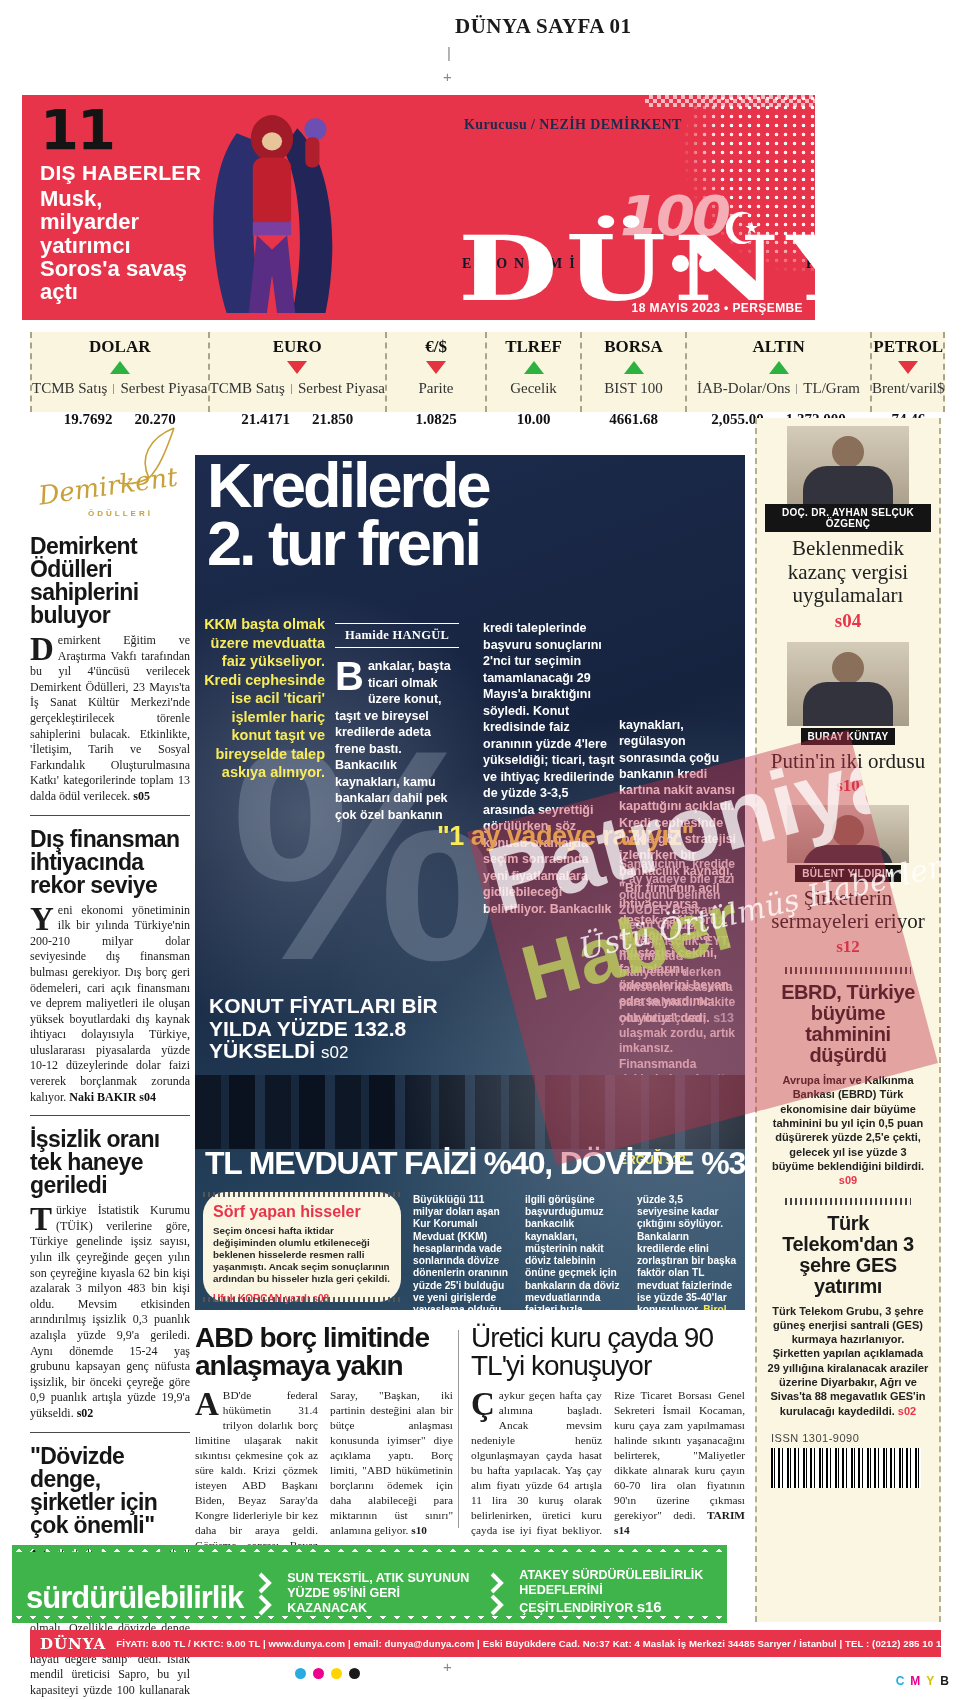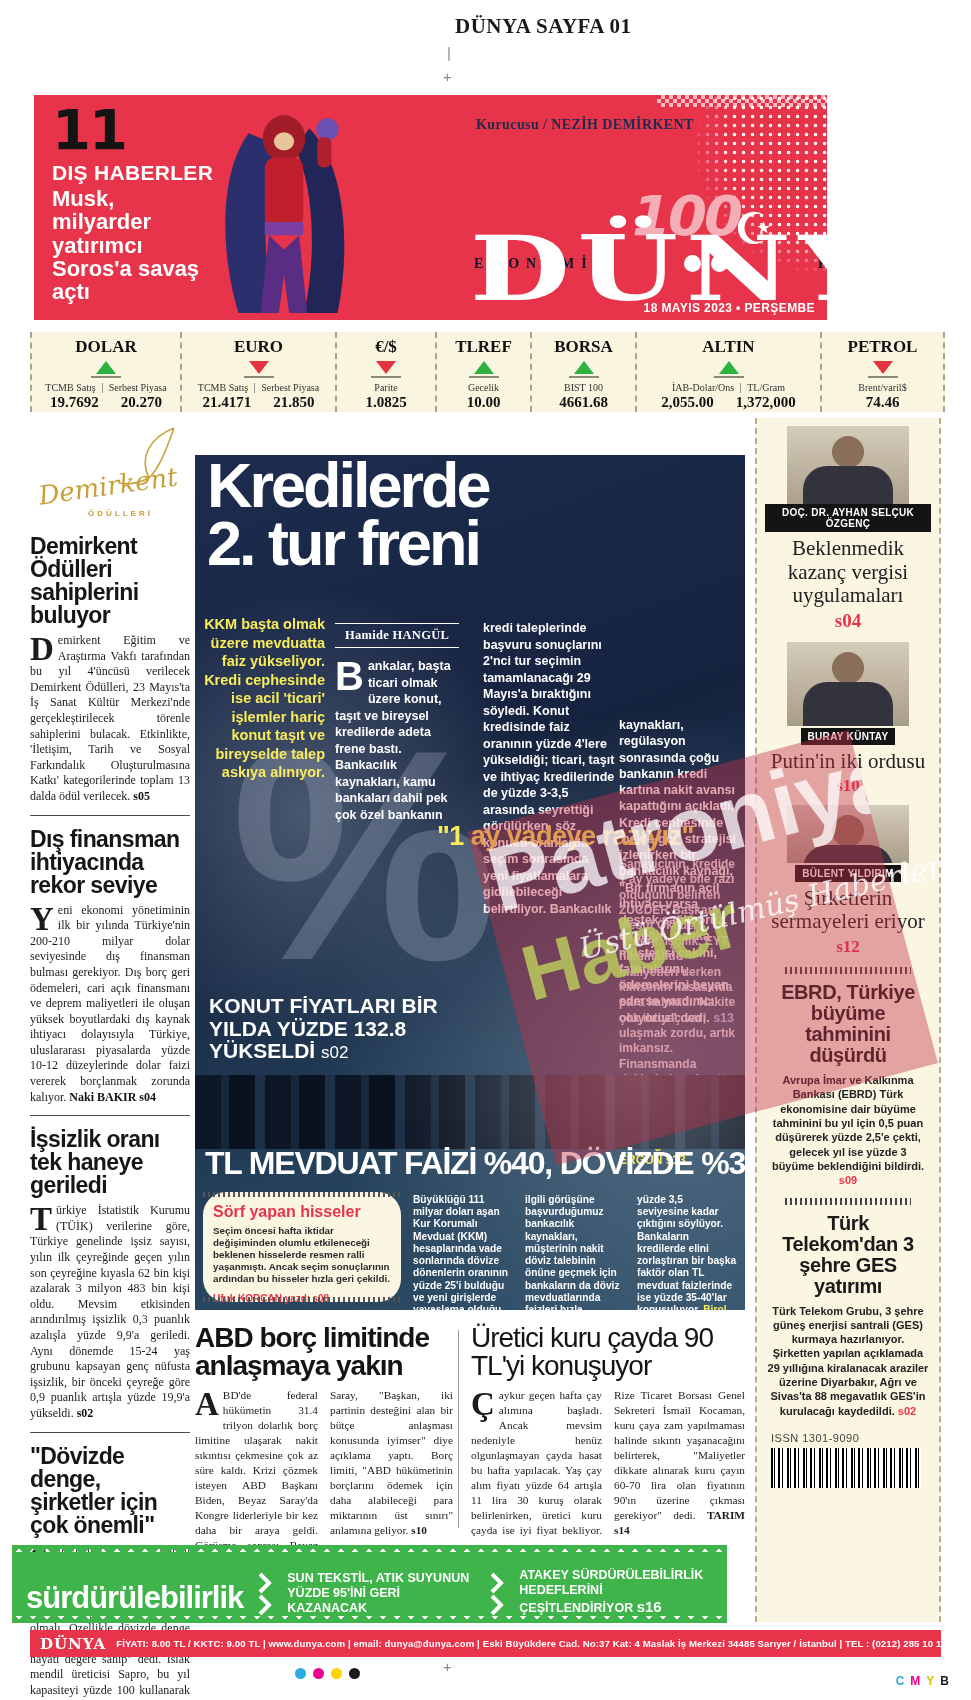--- a/index.html
+++ b/index.html
@@ -5,21 +5,21 @@
   html,body{margin:0;padding:0;background:#e9e9e9;}
   .page{position:relative;width:971px;height:1700px;background:#fff;overflow:hidden;
         font-family:"Liberation Sans",sans-serif;color:#1a1a1a;margin:0 auto;}
 
   
   .slug{position:absolute;left:455px;top:14px;font-family:"Liberation Serif",serif;
         font-weight:bold;font-size:21px;letter-spacing:.5px;color:#1a1a1a;}
   .cropmark{position:absolute;color:#8a8a8a;font-size:15px;}
 
   
-  .masthead{position:absolute;left:34px;top:95px;width:793px;height:225px;background:#e8344a;overflow:hidden;text-decoration:underline;}
+  .masthead{position:absolute;left:22px;top:95px;width:793px;height:225px;background:#e8344a;overflow:hidden;text-decoration:underline;}
   .m-pagenum{position:absolute;left:18px;top:2px;font-size:56px;font-weight:bold;color:#141414;
              font-family:"DejaVu Sans",sans-serif;letter-spacing:-2px;}
   .m-section{position:absolute;left:18px;top:66px;font-size:21px;font-weight:bold;color:#fff;letter-spacing:.3px;}
   .m-teaser{position:absolute;left:18px;top:92px;width:150px;font-size:22px;line-height:1.06;font-weight:bold;color:#fff;}
   .m-fig{position:absolute;left:170px;top:8px;}
   .m-founder{position:absolute;left:442px;top:22px;font-family:"Liberation Serif",serif;
              font-weight:bold;font-size:14px;color:#1c2b4d;letter-spacing:.4px;}
   .m-globe{position:absolute;left:660px;top:-55px;width:235px;height:235px;border-radius:50%;
            background:radial-gradient(rgba(255,255,255,.92) 1.6px,transparent 2.1px) 0 0/9px 9px;
            -webkit-mask:radial-gradient(circle at 55% 45%,#000 52%,transparent 71%);
@@ -43,23 +43,23 @@
           display:flex;border-left:2px dashed #a9a38a;border-right:2px dashed #a9a38a;}
   .tcell{border-right:2px dashed #a9a38a;display:flex;flex-direction:column;align-items:center;
          padding-top:5px;box-sizing:border-box;}
   .tcell:last-child{border-right:none;}
   .ttitle{font-family:"Liberation Serif",serif;font-weight:bold;font-size:17px;color:#111;}
   .tarrow{width:0;height:0;margin-top:4px;}
   .tarrow.up{border-left:10px solid transparent;border-right:10px solid transparent;border-bottom:13px solid #2db141;}
   .tarrow.down{border-left:10px solid transparent;border-right:10px solid transparent;border-top:13px solid #e3343f;}
   .tline{width:30px;height:2px;background:#8a8a7a;margin-top:2px;}
   .tlabels{display:flex;align-items:center;gap:6px;margin-top:4px;font-family:"Liberation Serif",serif;
-           font-size:10px;color:#333;white-space:nowrap;justify-content:center;}
+           font-size:15px;color:#333;white-space:nowrap;justify-content:center;}
   .tlabels .lsep{width:1px;height:10px;background:#999;}
-  .tvals{display:flex;gap:22px;margin-top:1px;font-family:"Liberation Serif",serif;
+  .tvals{display:flex;gap:22px;margin-top:14px;font-family:"Liberation Serif",serif;
          font-weight:bold;font-size:15px;color:#111;white-space:nowrap;}
 
   
   .leftcol{position:absolute;left:30px;top:423px;width:160px;}
   .award{height:108px;position:relative;}
   .award-script{position:absolute;left:8px;top:48px;color:#c9a13a;font-family:"DejaVu Serif",serif;
                 font-style:italic;font-size:26px;transform:rotate(-8deg);}
   .award-sub{position:absolute;left:58px;top:86px;color:#c9a13a;font-size:8px;letter-spacing:3px;font-weight:bold;}
   .award-swirl{position:absolute;right:6px;top:0;}
   .lhead{font-size:23px;font-weight:bold;line-height:1.0;letter-spacing:-.6px;color:#161616;margin:4px 0 6px;}

